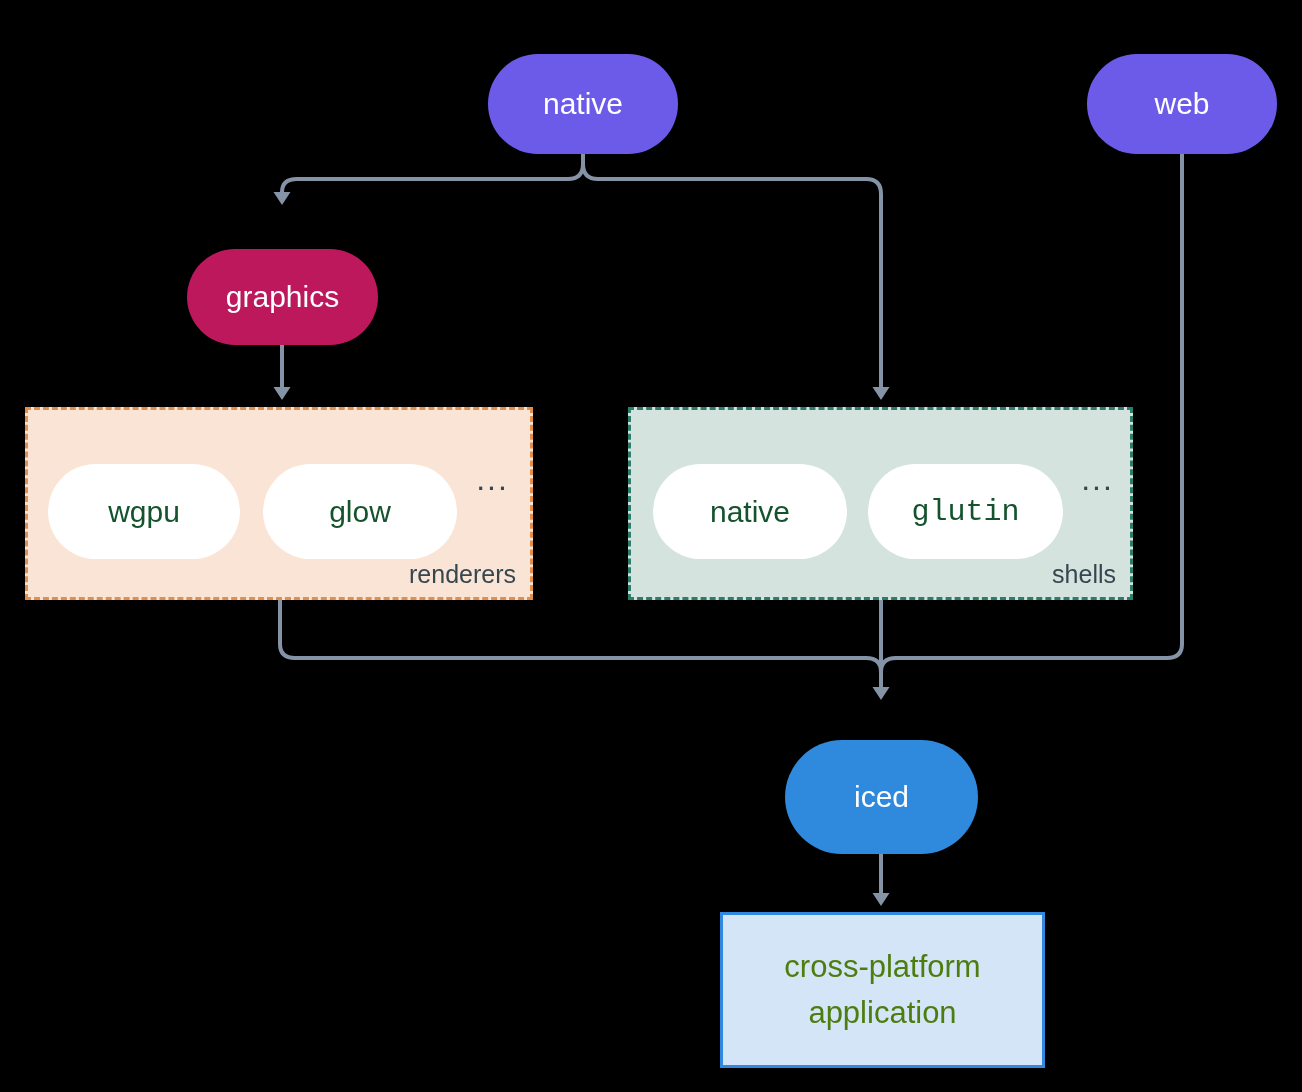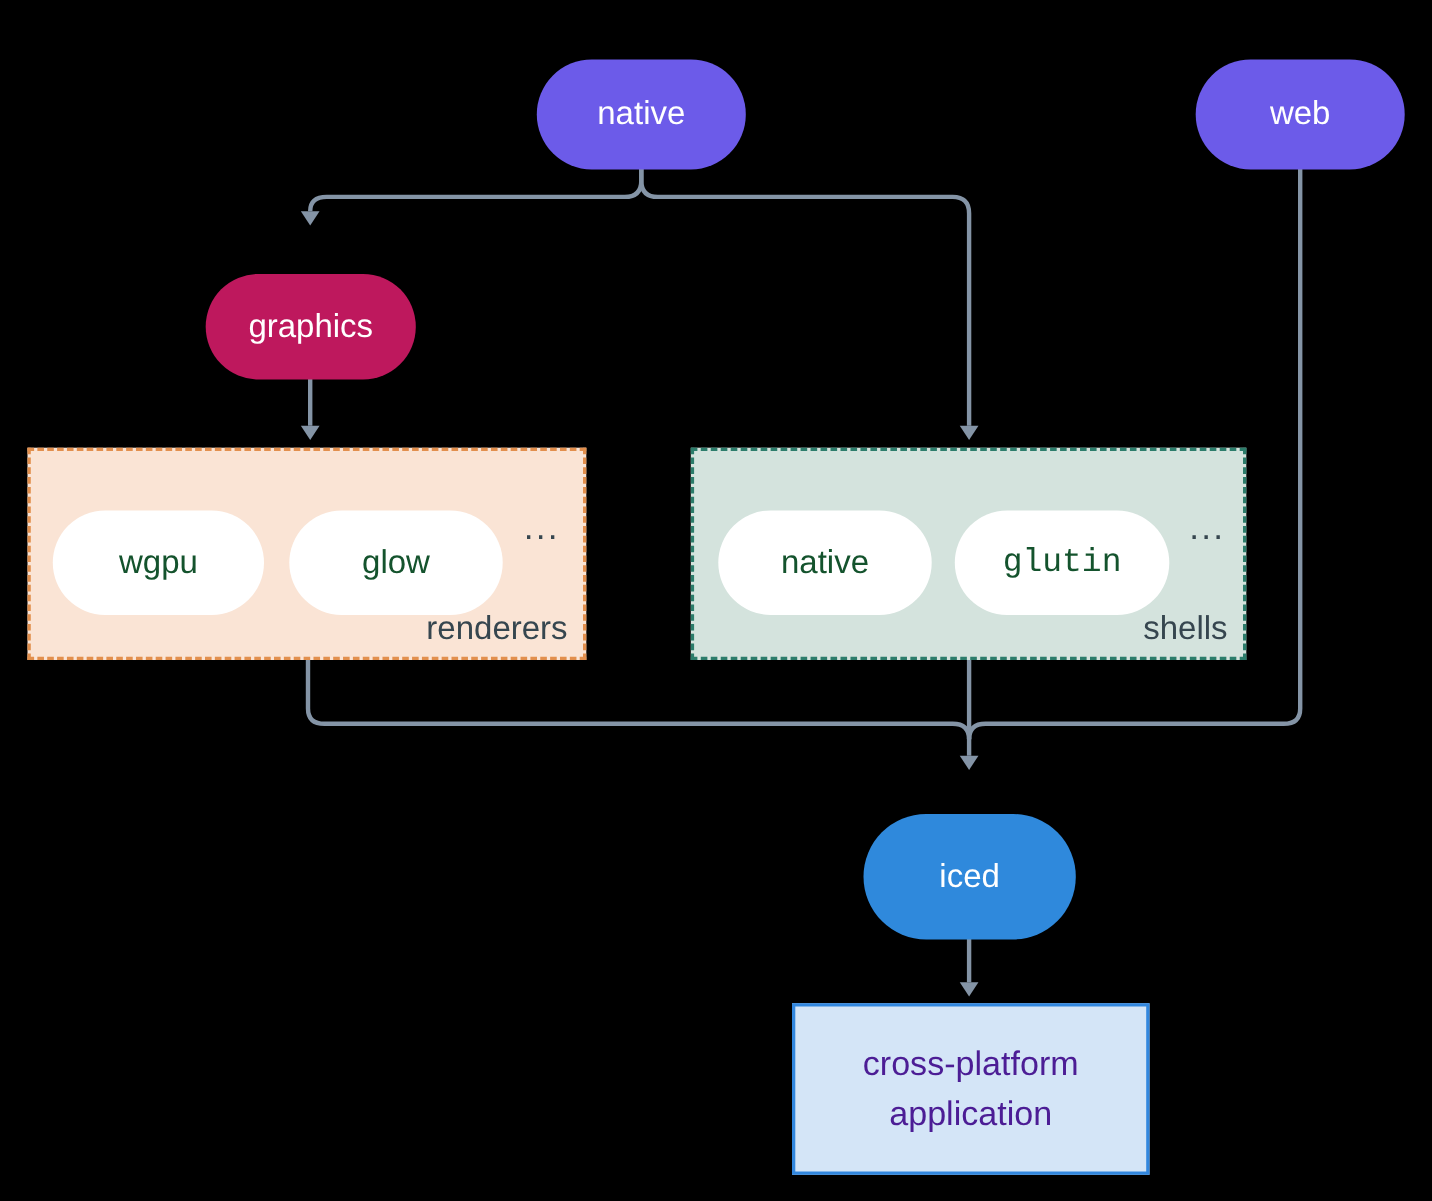--- a/index.html
+++ b/index.html
@@ -41,38 +41,38 @@
     box-sizing: border-box;
     border-width: 3px;
     border-style: dashed;
   }
   .group-renderers { background: #FAE4D5; border-color: #E28F4D; }
   .group-shells    { background: #D4E3DD; border-color: #2C7D6B; }
   .group-label {
     position: absolute;
     right: 14px;
     bottom: 8px;
-    font-size: 30px;
+    font-size: 25px;
     color: #36464F;
   }
   .ellipsis {
     position: absolute;
     display: flex;
     align-items: center;
     justify-content: center;
     font-size: 32px;
     letter-spacing: 2px;
     color: #36464F;
   }
   .app-box {
     position: absolute;
     box-sizing: border-box;
     background: #D4E5F7;
     border: 3px solid #3287DE;
-    color: #4c1d95;
+    color: #4d7c0f;
     font-size: 31px;
     line-height: 1.5;
     display: flex;
     align-items: center;
     justify-content: center;
     text-align: center;
     padding: 0 22px;
   }
 </style>
 </head>

